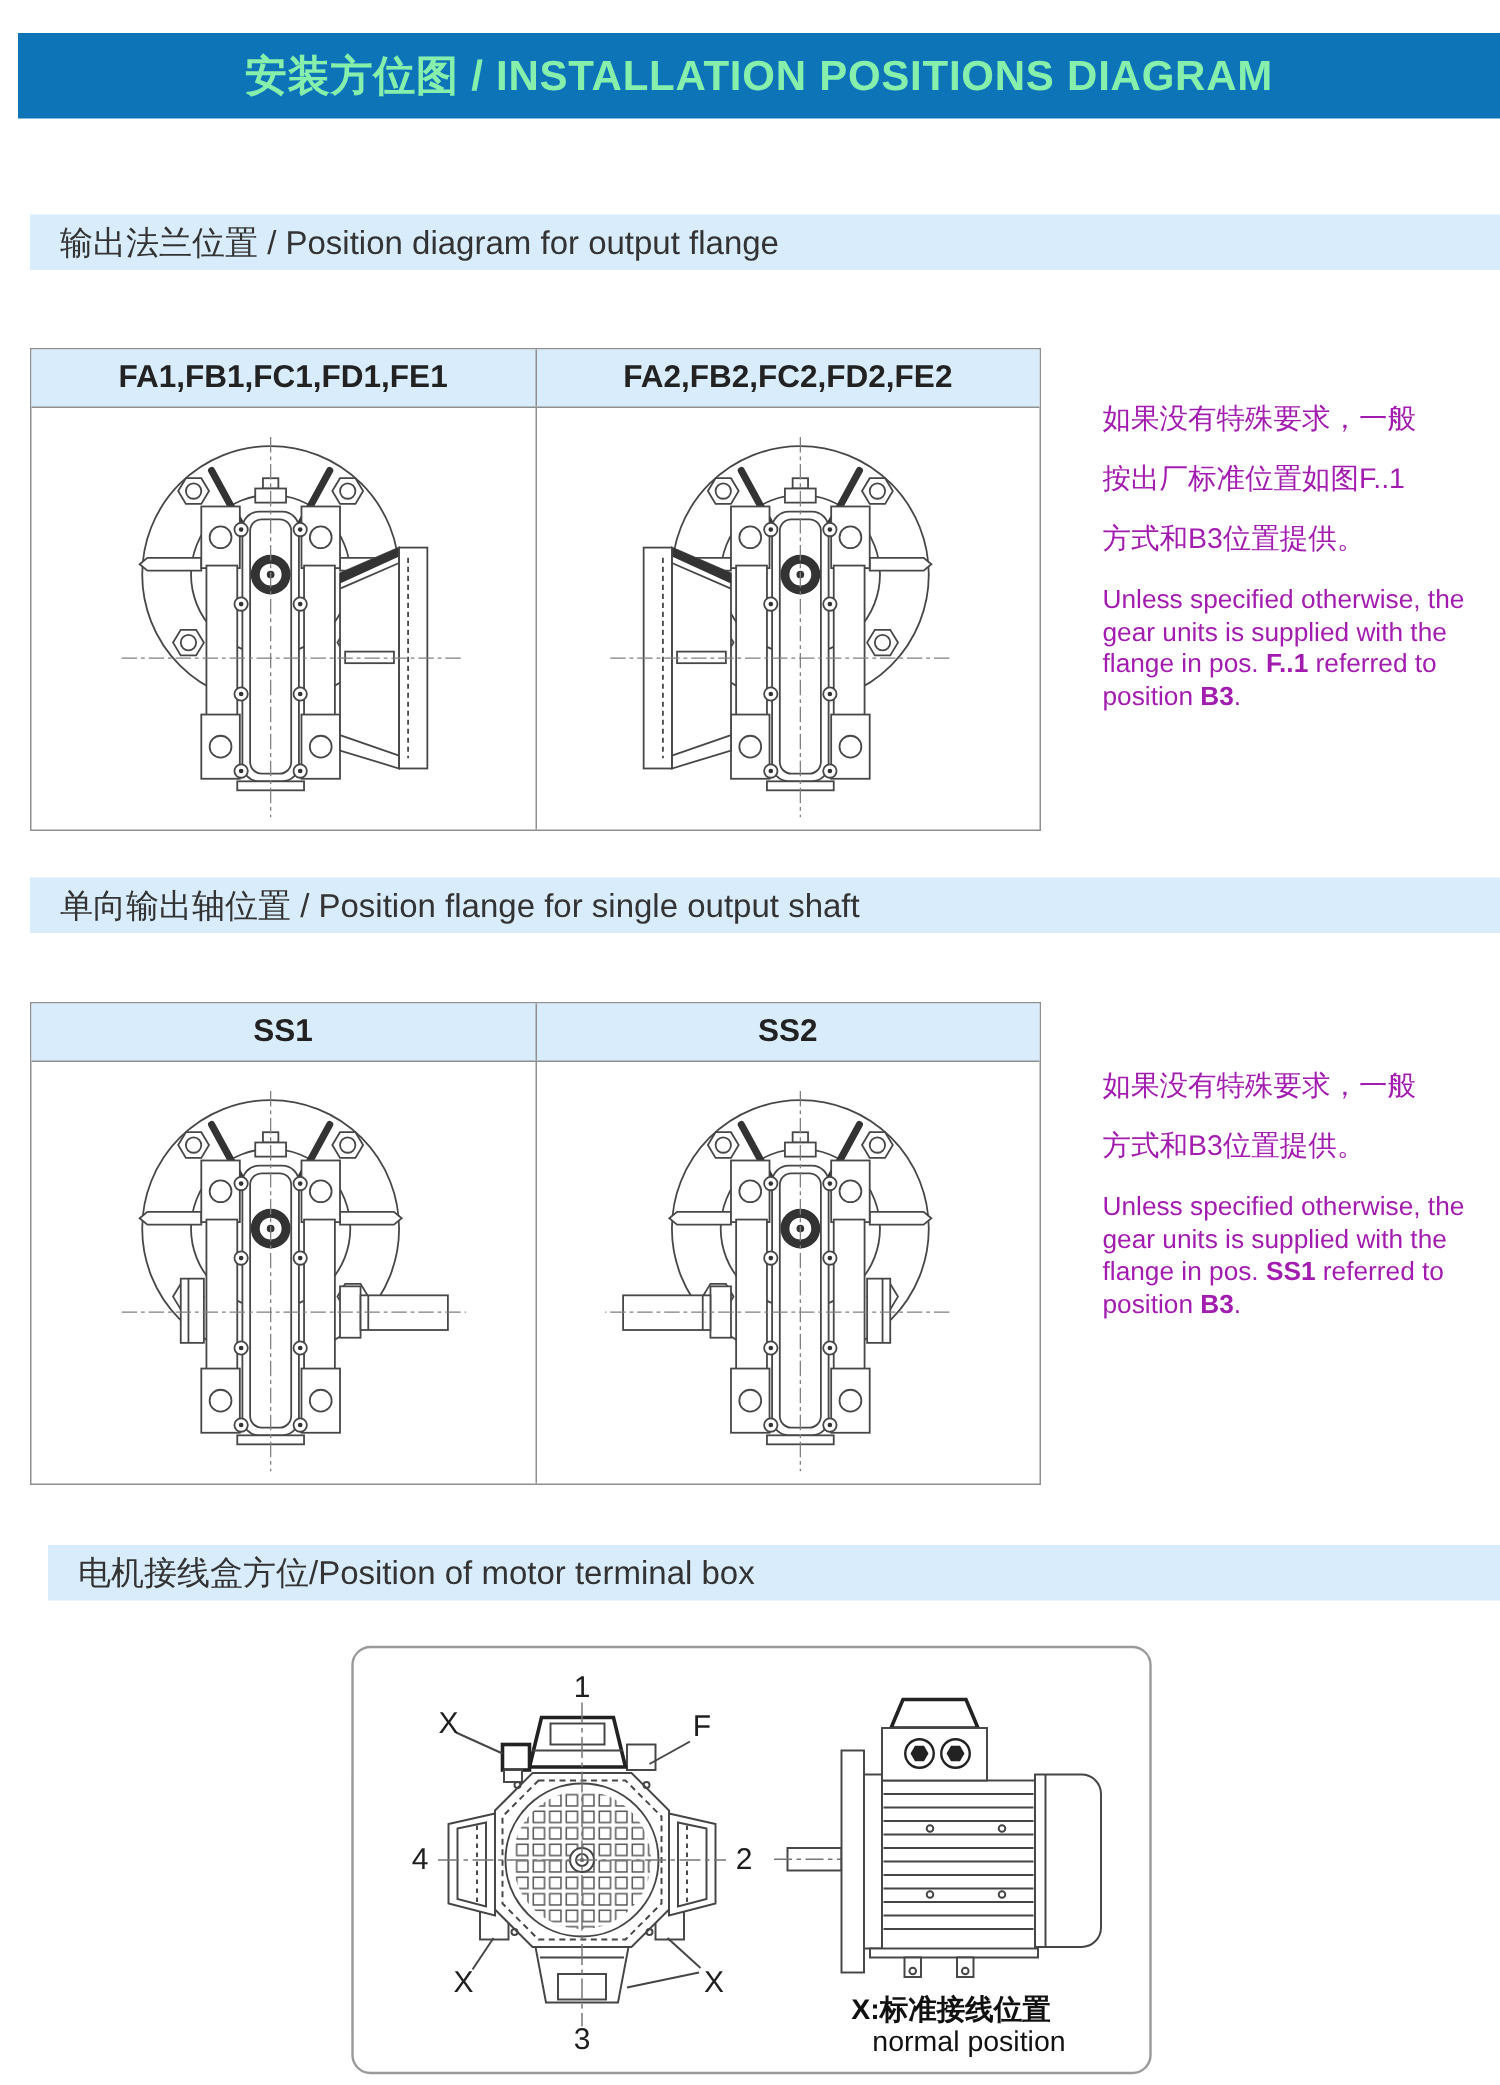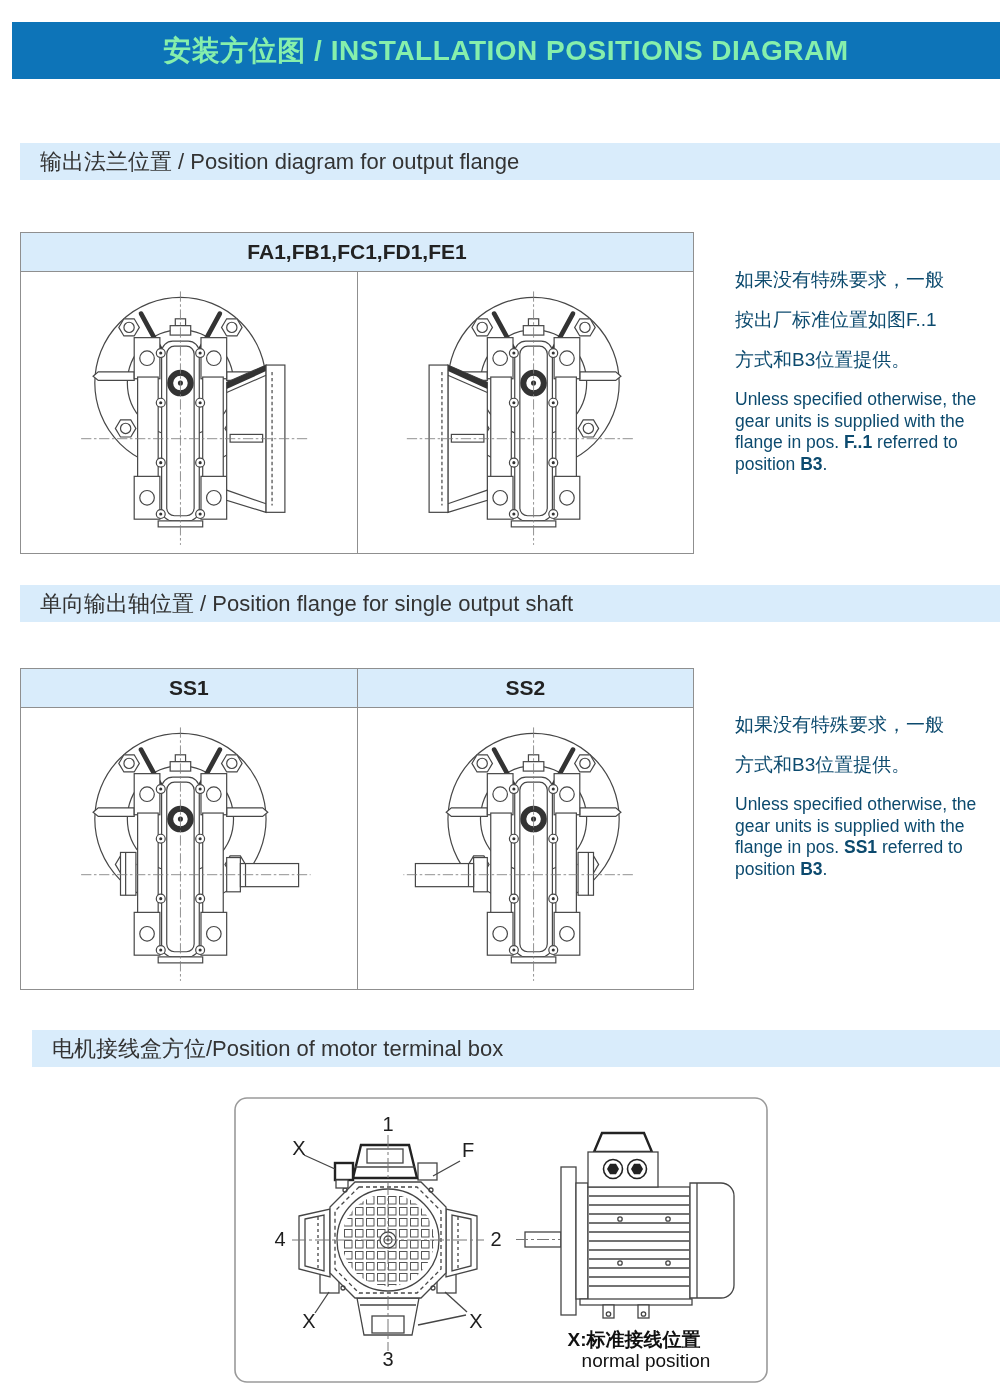--- a/index.html
+++ b/index.html
@@ -30,21 +30,21 @@
   #tbl-shaft{top:640px;}
   .hrow{display:flex;height:38px;background:var(--bar_blue,#d9ecfb);
     border-bottom:1px solid var(--table_border,#8f8f8f);}
   .hcell{flex:1;display:flex;align-items:center;justify-content:center;
     font-weight:bold;font-size:21px;color:#222;}
   .hcell + .hcell{border-left:1px solid var(--table_border,#8f8f8f);}
   .brow{display:flex;height:281px;}
   .bcell{flex:1;display:flex;align-items:center;justify-content:center;overflow:hidden;}
   .bcell + .bcell{border-left:1px solid var(--table_border,#8f8f8f);}
   svg.gbx{width:258px;height:274px;display:block;}
-  .note{position:absolute;left:735px;width:248px;color:#0c4a6e;}
+  .note{position:absolute;left:735px;width:248px;color:#a21caf;}
   #note-flange{top:260px;}
   #note-shaft{top:705px;}
   .note .zh{font-size:19px;line-height:40px;white-space:nowrap;}
   .note .en{font-size:17.5px;line-height:21.5px;margin-top:9px;}
   .note .en b{font-weight:bold;}
   #motor-panel{position:absolute;left:232px;top:1095px;width:538px;height:290px;}
   .mlab{font-family:"Liberation Sans",sans-serif;font-size:20px;font-weight:500;fill:#1e1e1e;}
   .mcapzh{font-family:"Liberation Sans",sans-serif;font-size:19px;font-weight:600;fill:#111;}
   .mcapen{font-family:"Liberation Sans",sans-serif;font-size:19px;font-weight:500;fill:#111;}
   .hidden-defs{position:absolute;width:0;height:0;overflow:hidden;}
@@ -131,20 +131,21 @@
 <div class="hdr">
   <span>安装方位图 / INSTALLATION POSITIONS DIAGRAM</span>
 </div>
 
 <div class="secbar" id="bar-flange">
   <span>输出法兰位置 / Position diagram for output flange</span>
 </div>
 <div class="dtable" id="tbl-flange">
   <div class="hrow">
     <div class="hcell">FA1,FB1,FC1,FD1,FE1</div>
+    <div class="hcell">FA2,FB2,FC2,FD2,FE2</div>
   </div>
   <div class="brow">
     <div class="bcell">
       <svg class="gbx" viewBox="0 0 300 320">
         <use href="#gbx-flange-right"></use>
       </svg>
     </div>
     <div class="bcell">
       <svg class="gbx" viewBox="0 0 300 320">
         <use href="#gbx-flange-right" transform="translate(300,0) scale(-1,1)"></use>

